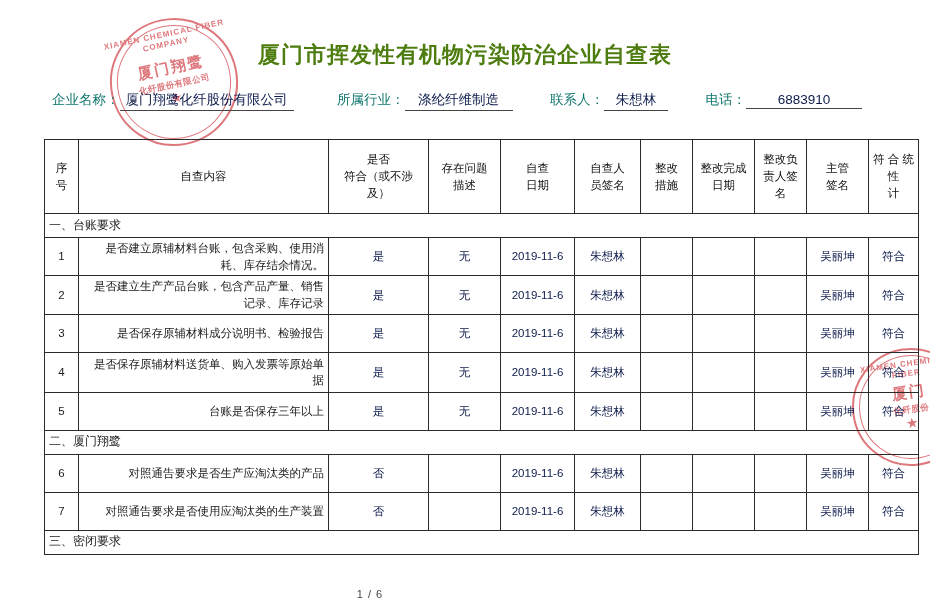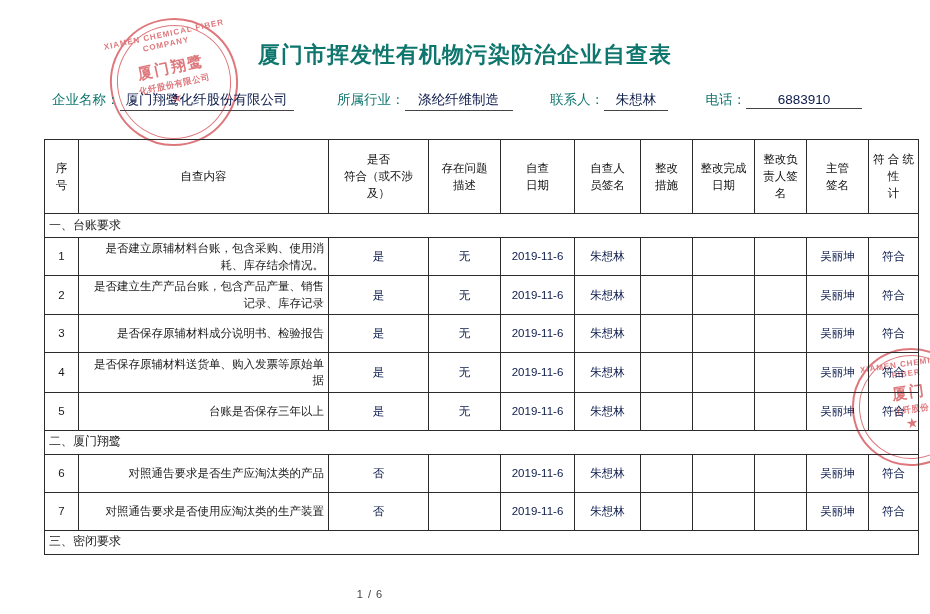--- a/index.html
+++ b/index.html
@@ -23,21 +23,21 @@
   
   .doc-title {
     position: absolute;
     top: 40px;
     left: 0;
     width: 930px;
     text-align: center;
     font-size: 22px;
     font-weight: bold;
     letter-spacing: 1px;
-    color: #0f766e;
+    color: #4d7c0f;
   }
 
   
   .hdr-row {
     position: absolute;
     left: 52px;
     width: 830px;
     font-size: 13.5px;
     color: #111;
     white-space: nowrap;

